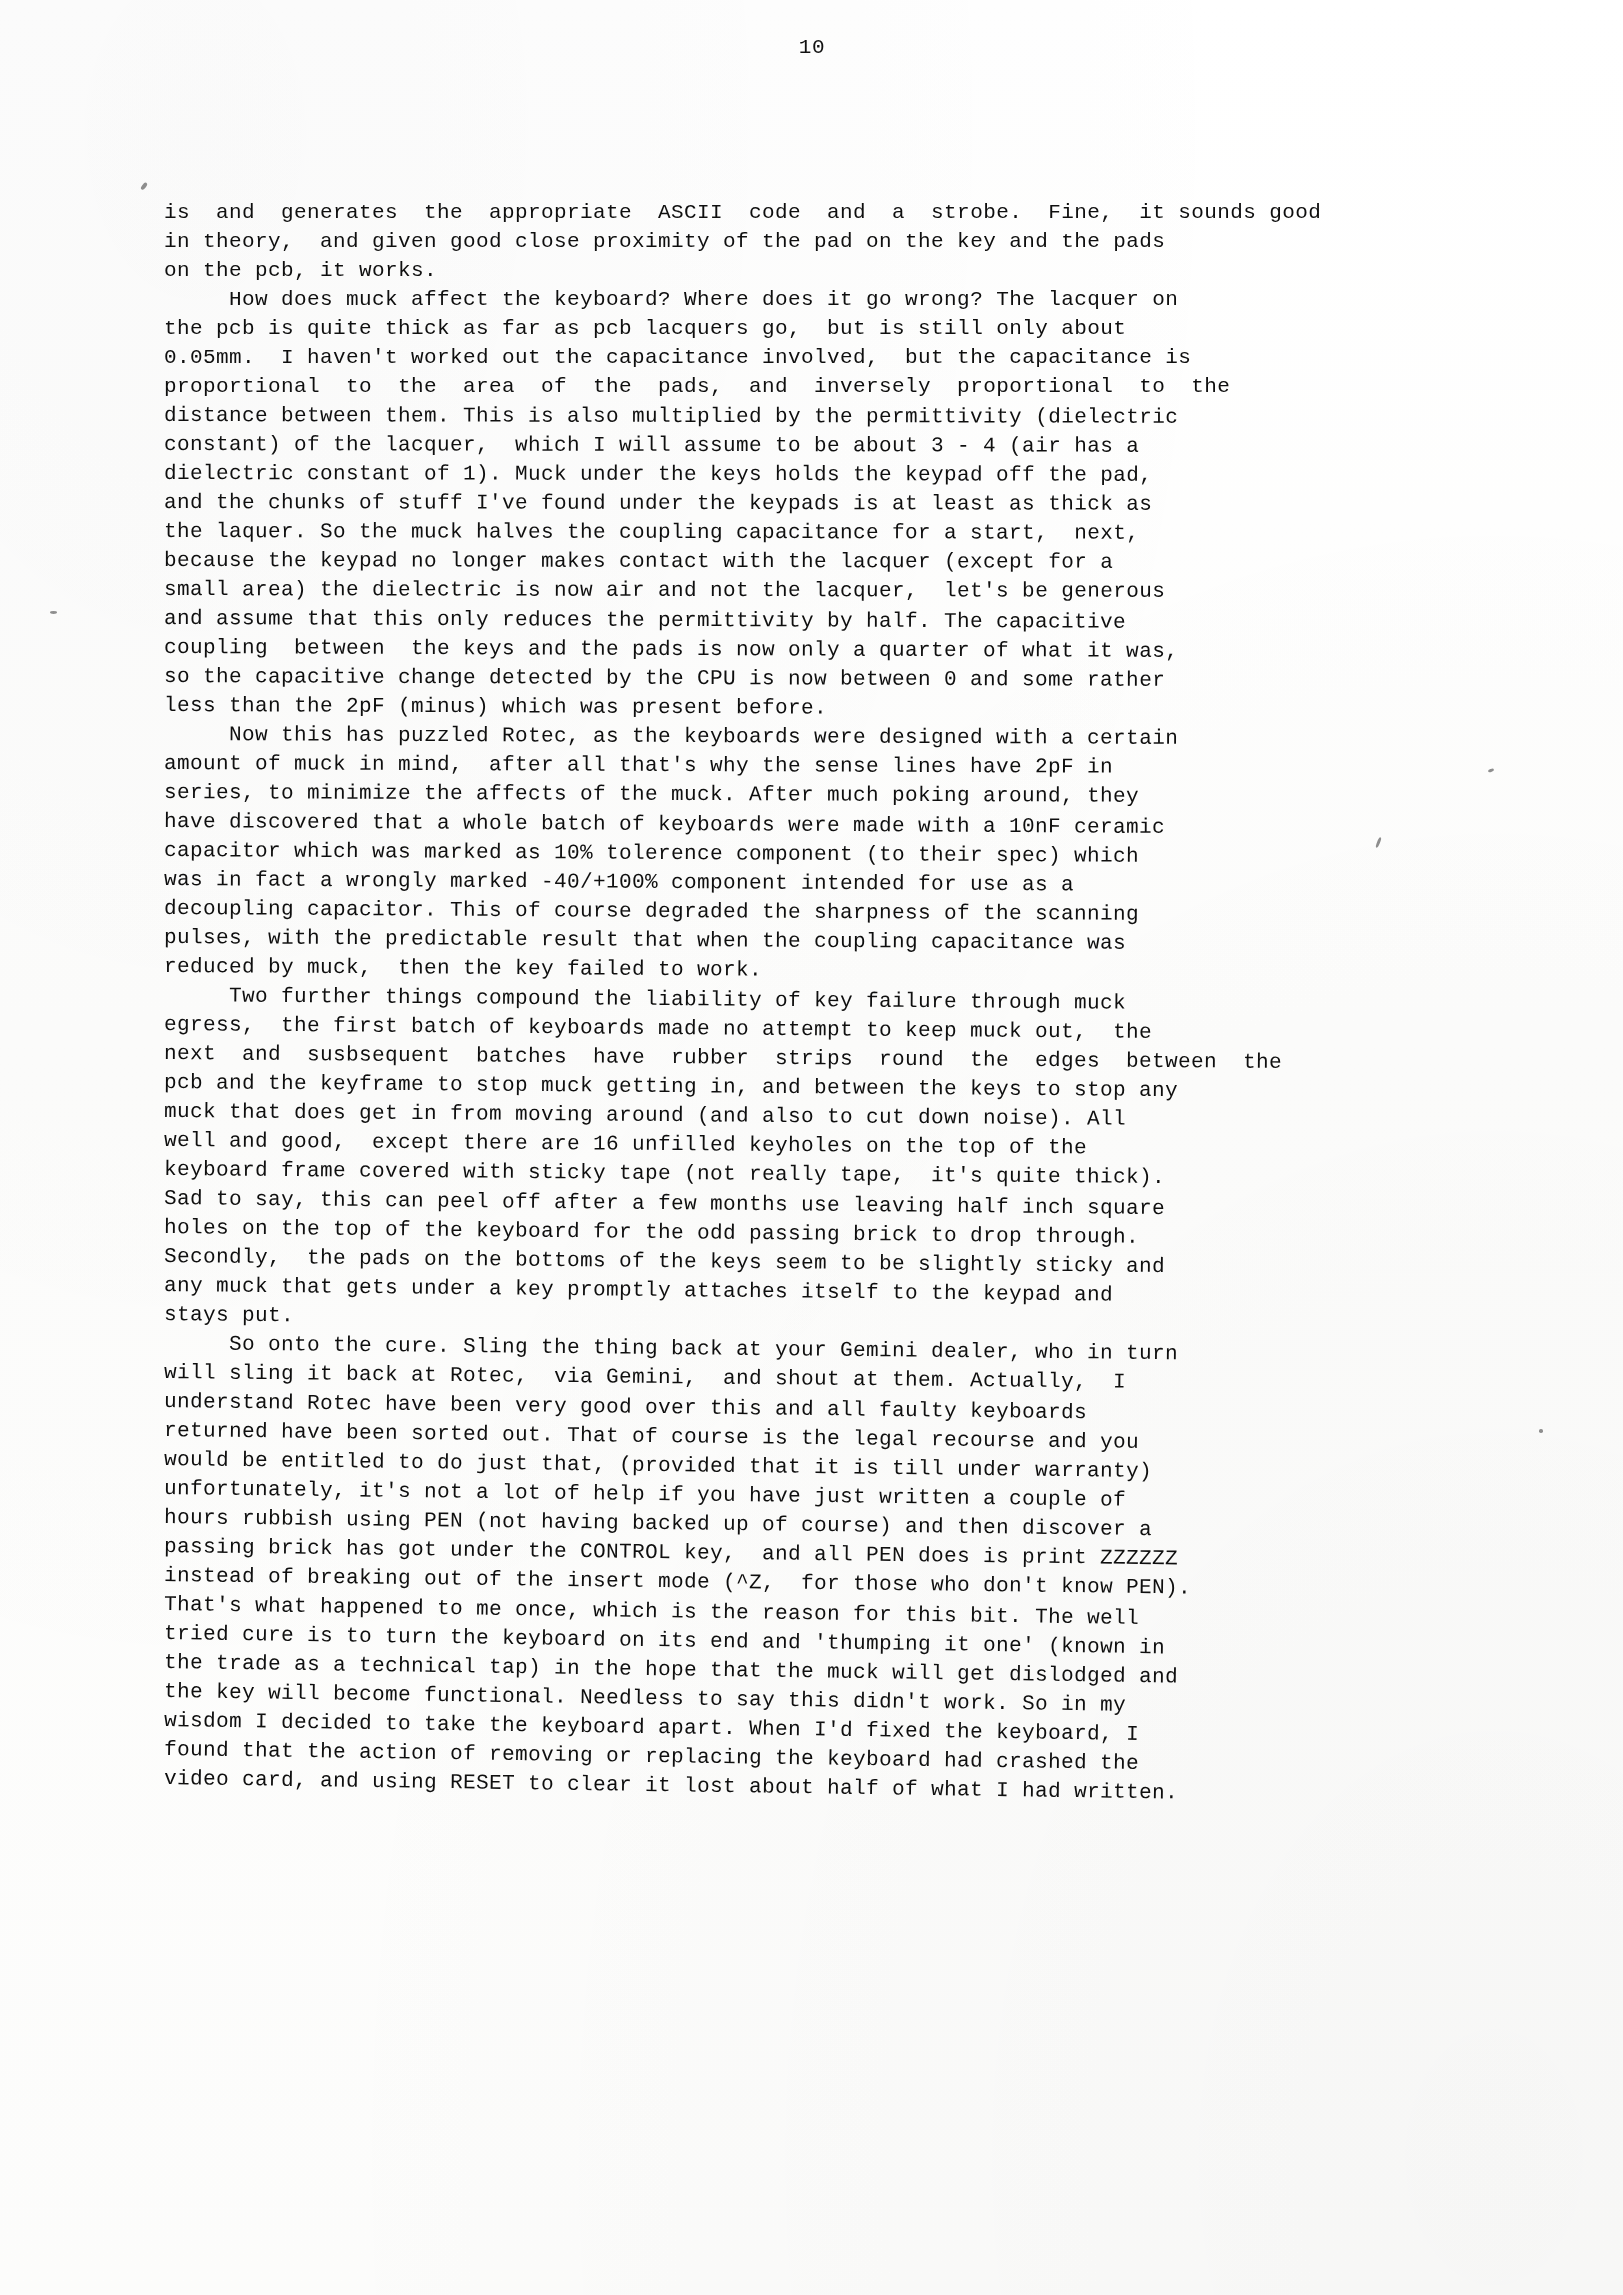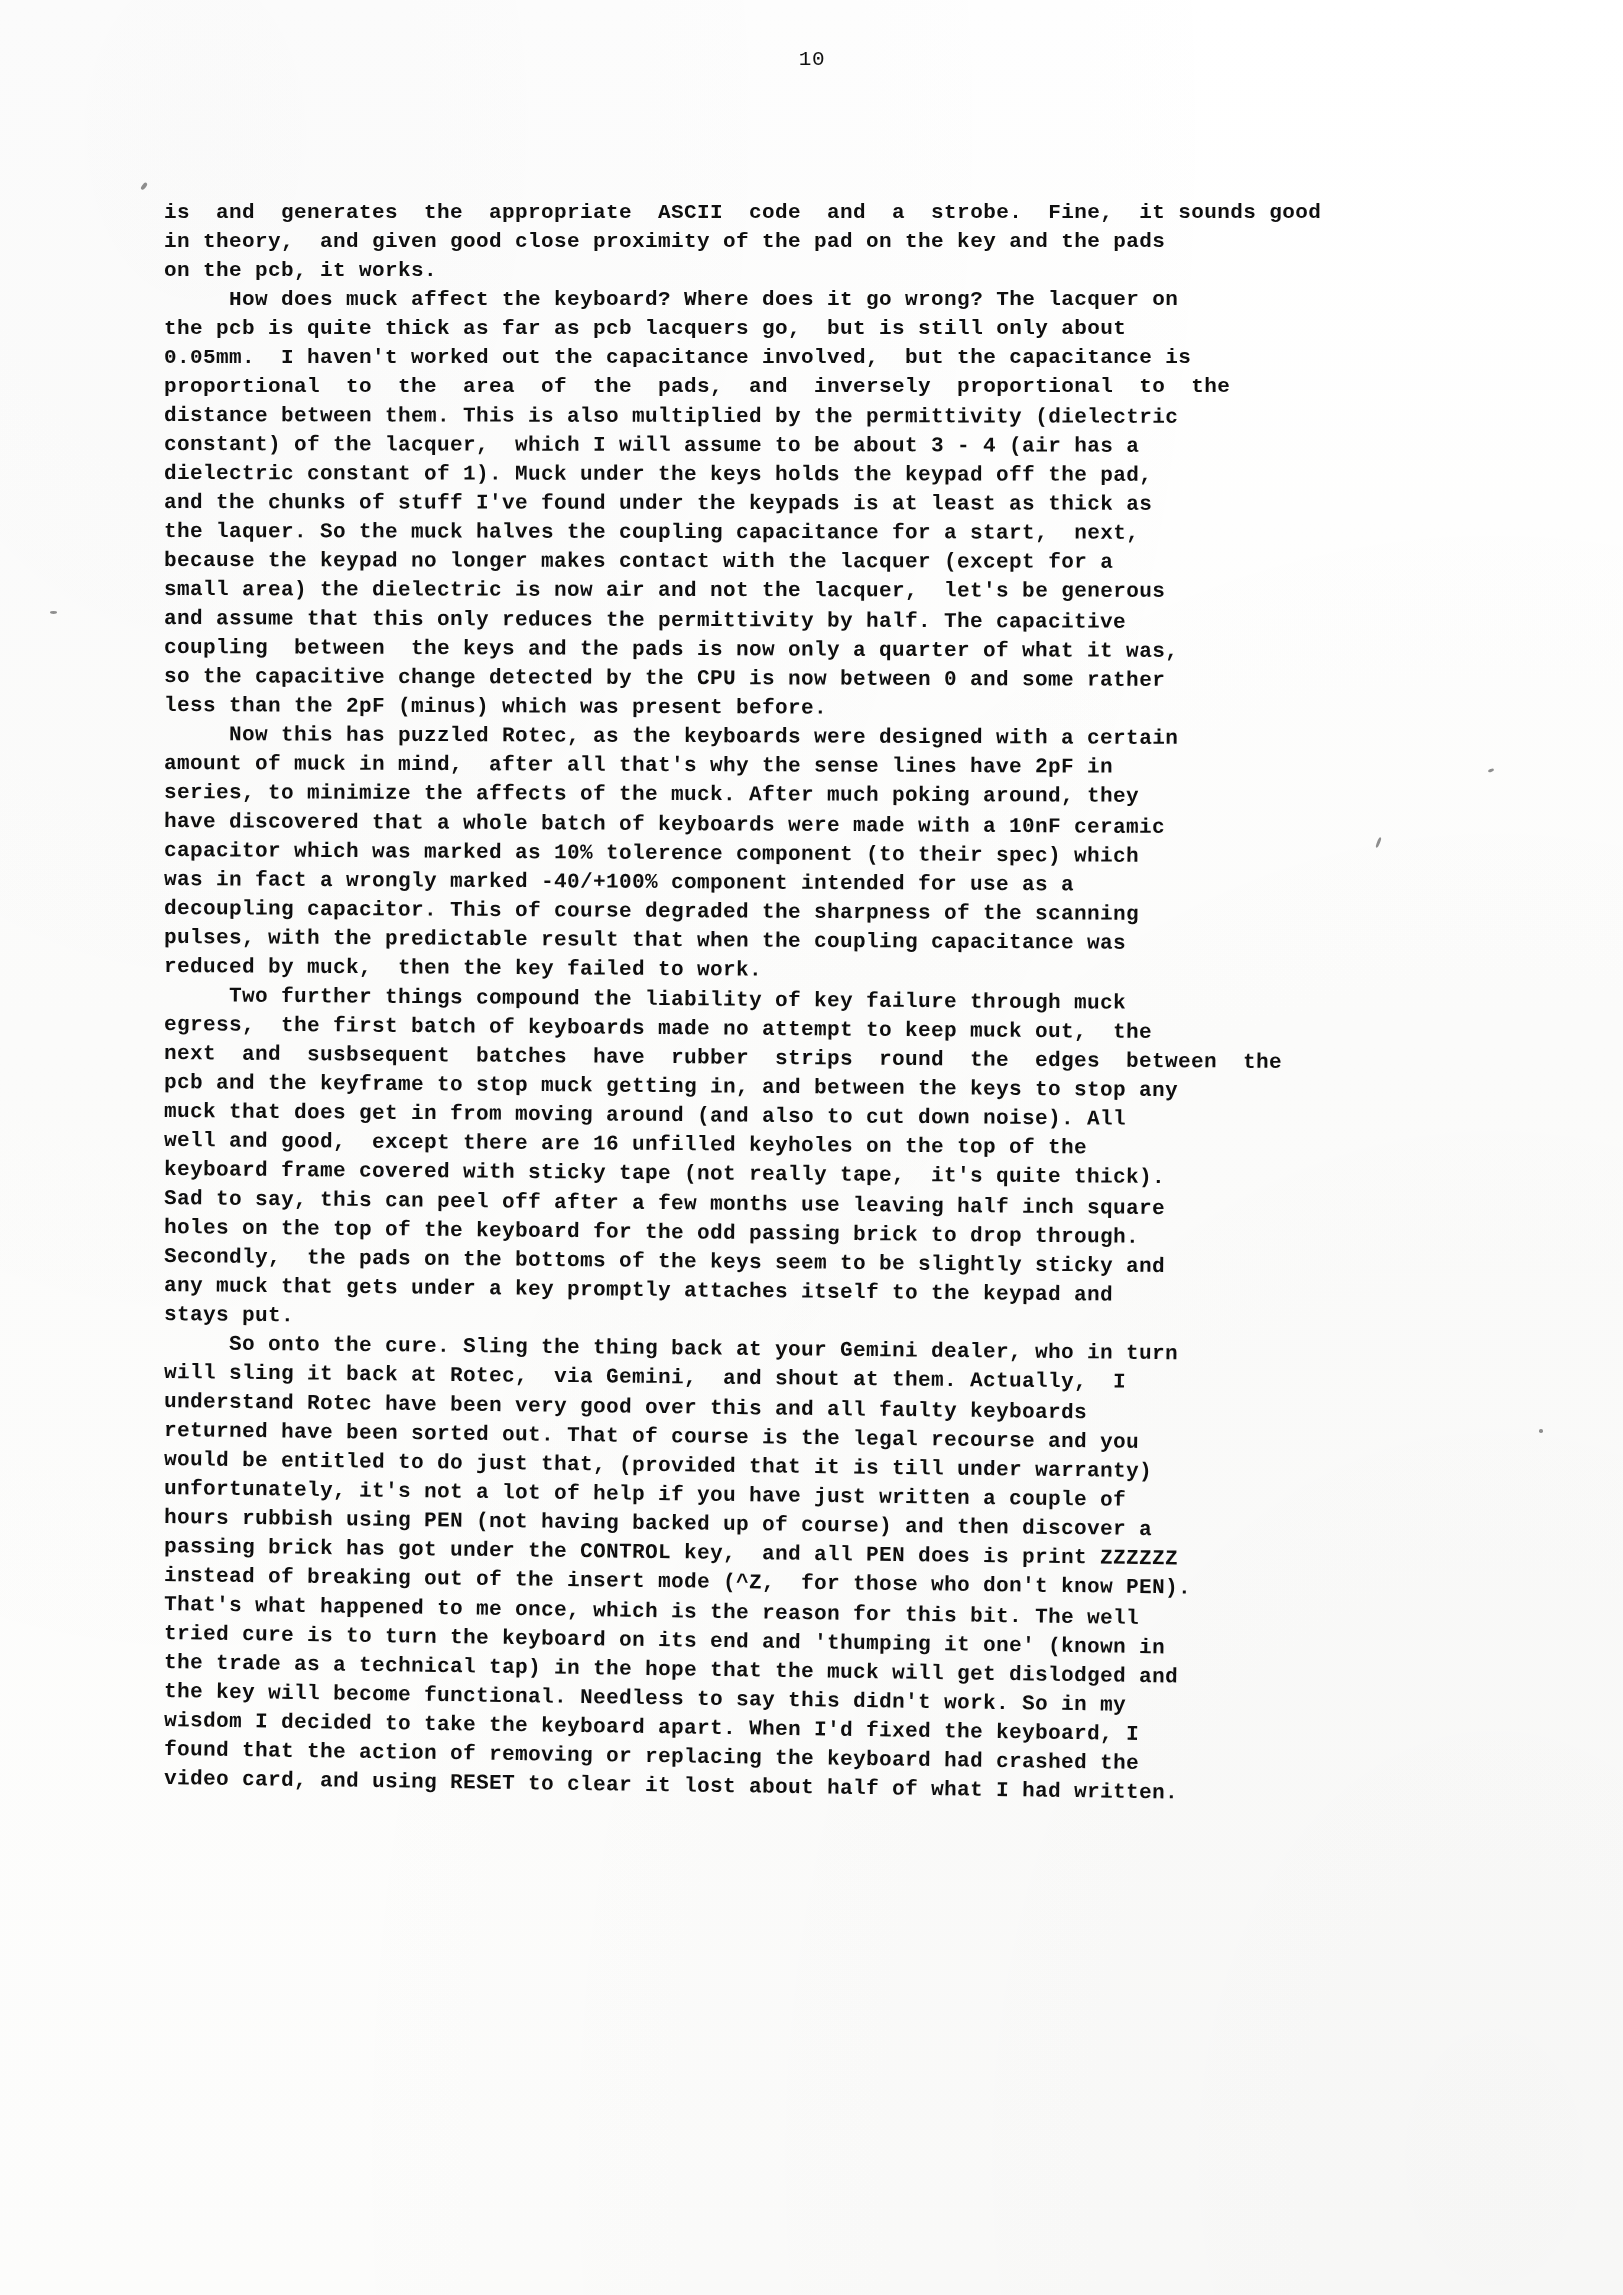--- a/index.html
+++ b/index.html
@@ -37,34 +37,32 @@
 
   .page-number {
     position: absolute;
     top: 36px;
     left: 0;
     width: 100%;
     text-align: center;
     font-size: 21px;
     letter-spacing: 0.7px;
     color: #111;
-    margin-top: 12px;
   }
 
   .body-text {
     position: absolute;
     left: 164px;
     top: 198px;
     width: 1268px;
     font-size: 21px;
     line-height: 29px;
     letter-spacing: 0.4px;
     color: #0f0f0f;
     white-space: pre;
-    font-weight: bold;
   }
 
   .text-line {
     display: block;
     white-space: pre;
     height: 29px;
     transform-origin: left center;
   }
 
   

